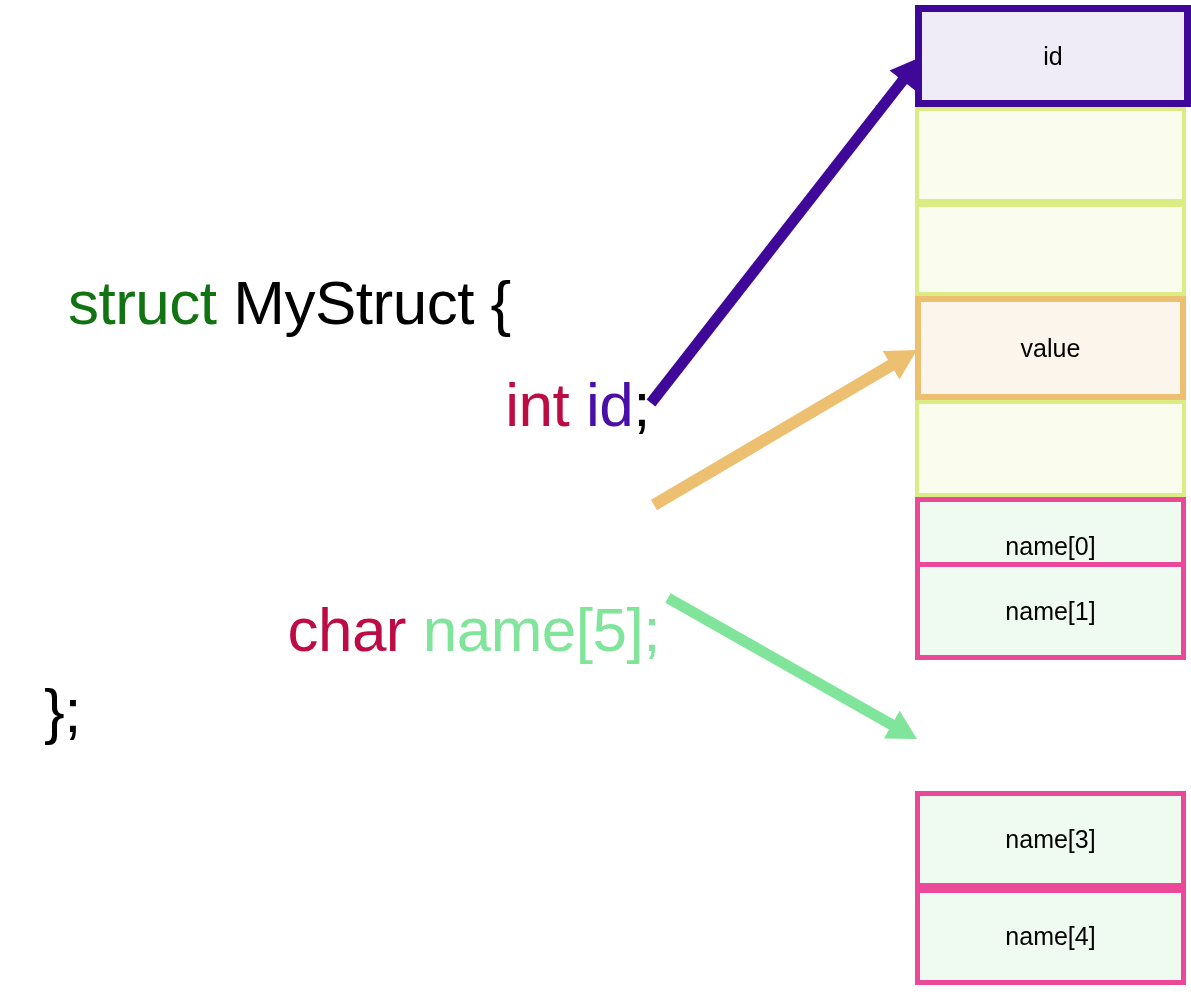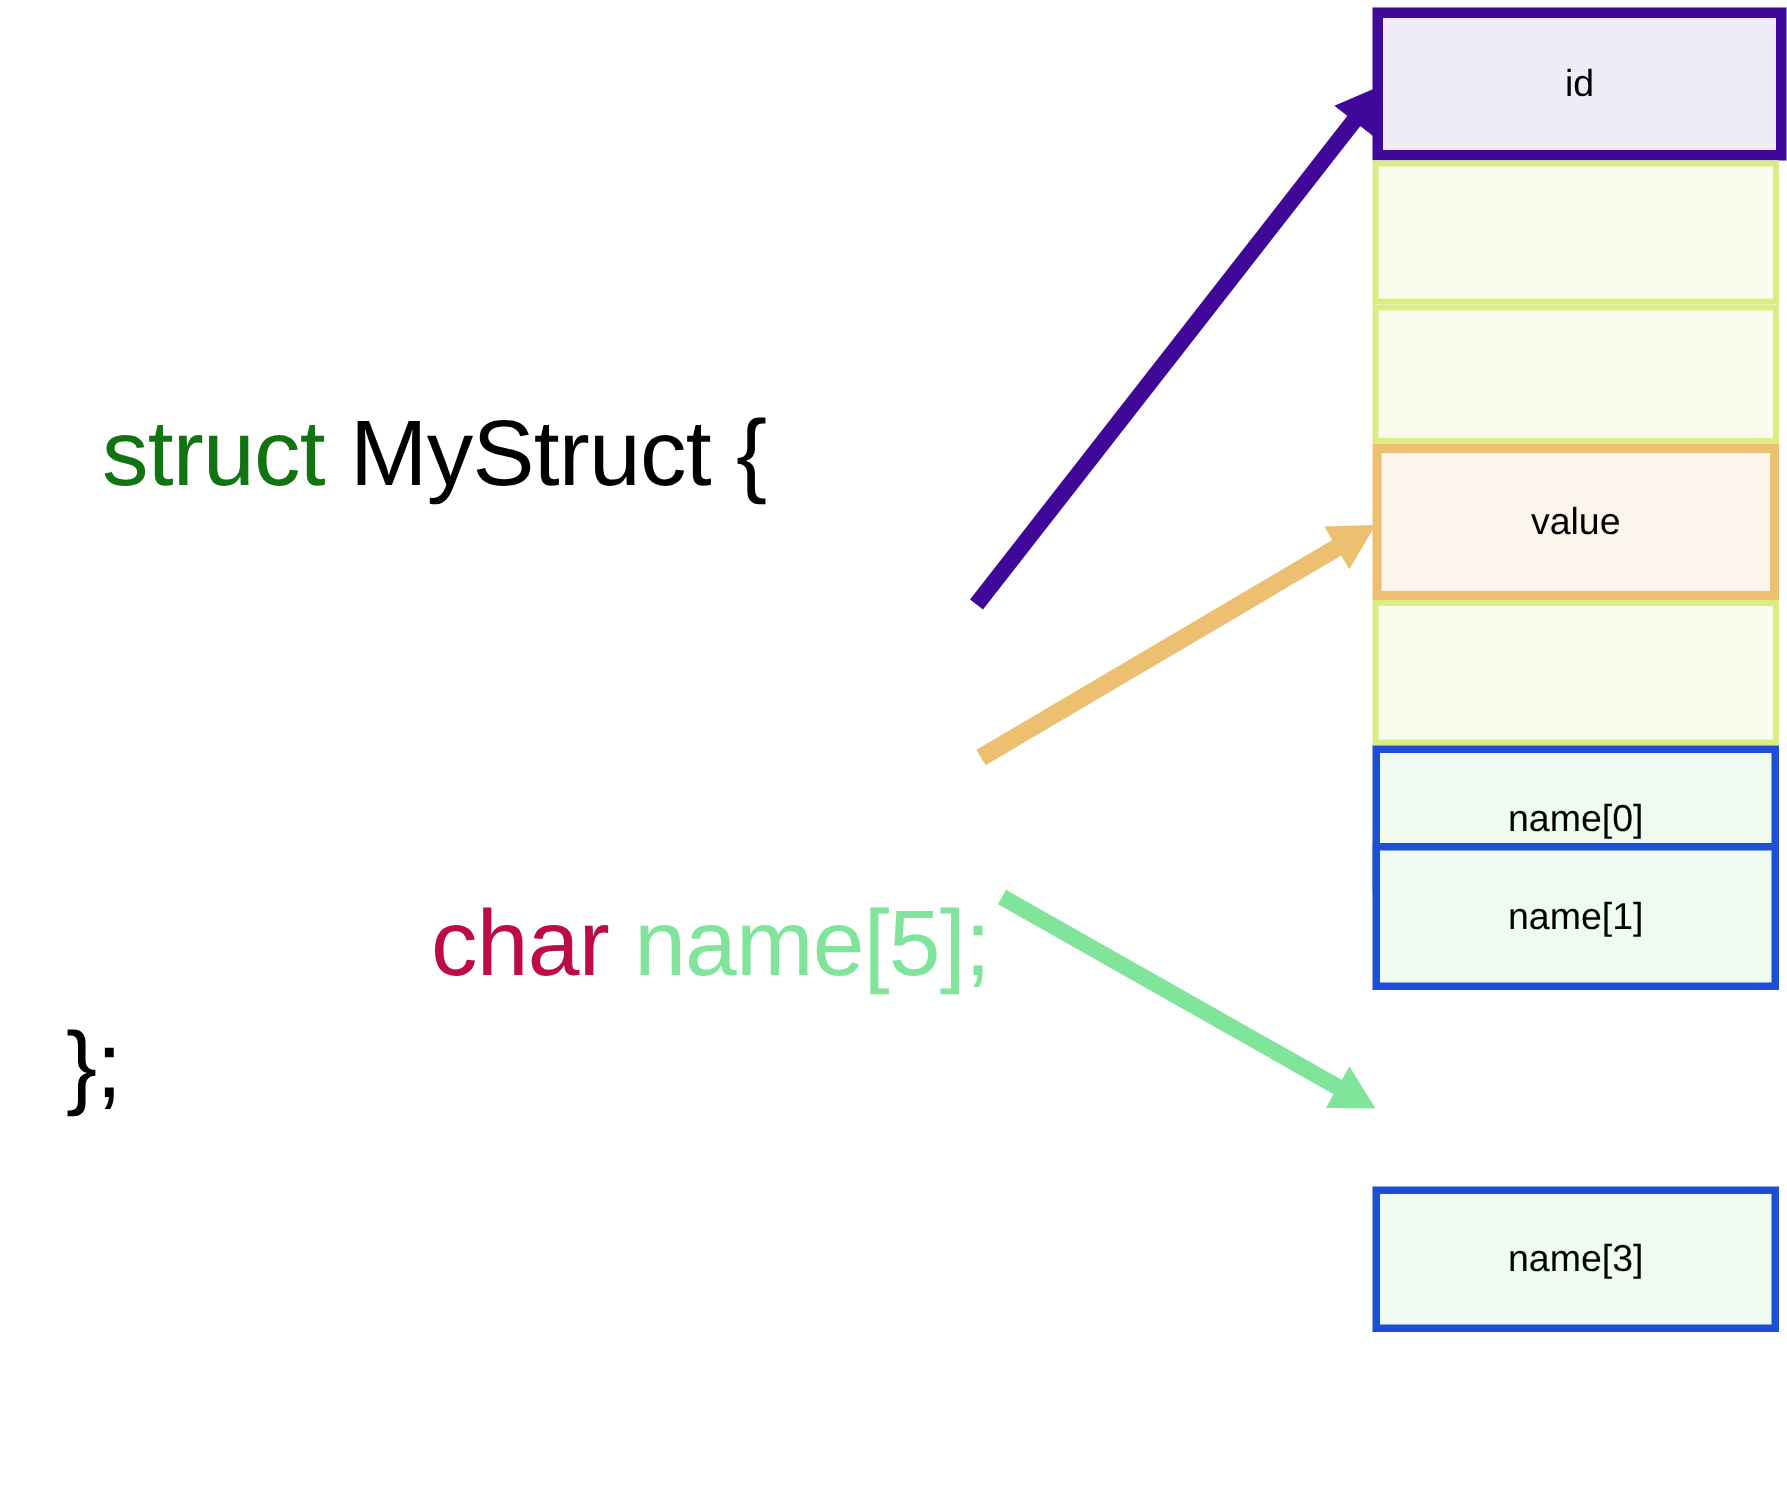--- a/index.html
+++ b/index.html
@@ -71,39 +71,40 @@
   }
   .cell-pad {
     border: 4px solid #DCEC84;
     background: #FAFDEE;
   }
   .cell-value {
     border: 6px solid #ECC070;
     background: #FBF5EB;
   }
   .cell-name {
-    border: 5px solid #1d4ed8;
+    border: 5px solid #ec4899;
     background: #EFFBF1;
   }
 
   
   #arrow-layer {
     position: absolute;
     left: 0;
     top: 0;
     width: 1191px;
     height: 994px;
     pointer-events: none;
   }
 </style>
 </head>
 <body>
 
 <div id="code-block">
   <div class="code-line" id="code-line-0"><span class="tok-keyword">struct </span><span class="tok-plain">MyStruct {</span></div>
+  <div class="code-line" id="code-line-1"><span class="tok-type">int </span><span class="tok-id">id</span><span class="tok-plain">;</span></div>
   <div class="code-line" id="code-line-3"><span class="tok-type">char </span><span class="tok-name">name[5];</span></div>
   <div class="code-line" id="code-line-4"><span class="tok-plain">};</span></div>
 </div>
 
 <div id="memory-column">
     <div class="mem-cell cell-id" style="top: 5px; height: 102px; width: 276px;">
       <span>id</span>
     </div>
     <div class="mem-cell cell-pad" style="top: 107px; height: 96px; width: 271px;"></div>
     <div class="mem-cell cell-pad" style="top: 203px; height: 93px; width: 271px;"></div>
@@ -113,20 +114,23 @@
     <div class="mem-cell cell-pad" style="top: 400px; height: 97px; width: 271px;"></div>
     <div class="mem-cell cell-name" style="top: 497px; height: 98px; width: 271px;">
       <span>name[0]</span>
     </div>
     <div class="mem-cell cell-name" style="top: 562px; height: 98px; width: 271px;">
       <span>name[1]</span>
     </div>
     <div class="mem-cell cell-name" style="top: 791px; height: 97px; width: 271px;">
       <span>name[3]</span>
     </div>
+    <div class="mem-cell cell-name" style="top: 888px; height: 97px; width: 271px;">
+      <span>name[4]</span>
+    </div>
   </div>
 
 <svg id="arrow-layer" viewBox="0 0 1191 994" width="1191" height="994" xmlns="http://www.w3.org/2000/svg">
     <g>
       <line x1="651" y1="403" x2="904.020430836115" y2="78.75900344705259" stroke="#3F0899" stroke-width="11" stroke-linecap="butt"></line>
       <polygon points="921,57 915.5520464478195,90.801920094771 889.5358466741698,70.50026131186506" fill="#3F0899"></polygon>
     </g>
     <g>
       <line x1="654" y1="505" x2="893.2222446504635" y2="364.01350600447967" stroke="#ECC070" stroke-width="12" stroke-linecap="butt"></line>
       <polygon points="917,350 899.5322532097036,379.44703418122253 882.776974291304,351.0171093067768" fill="#ECC070"></polygon>

